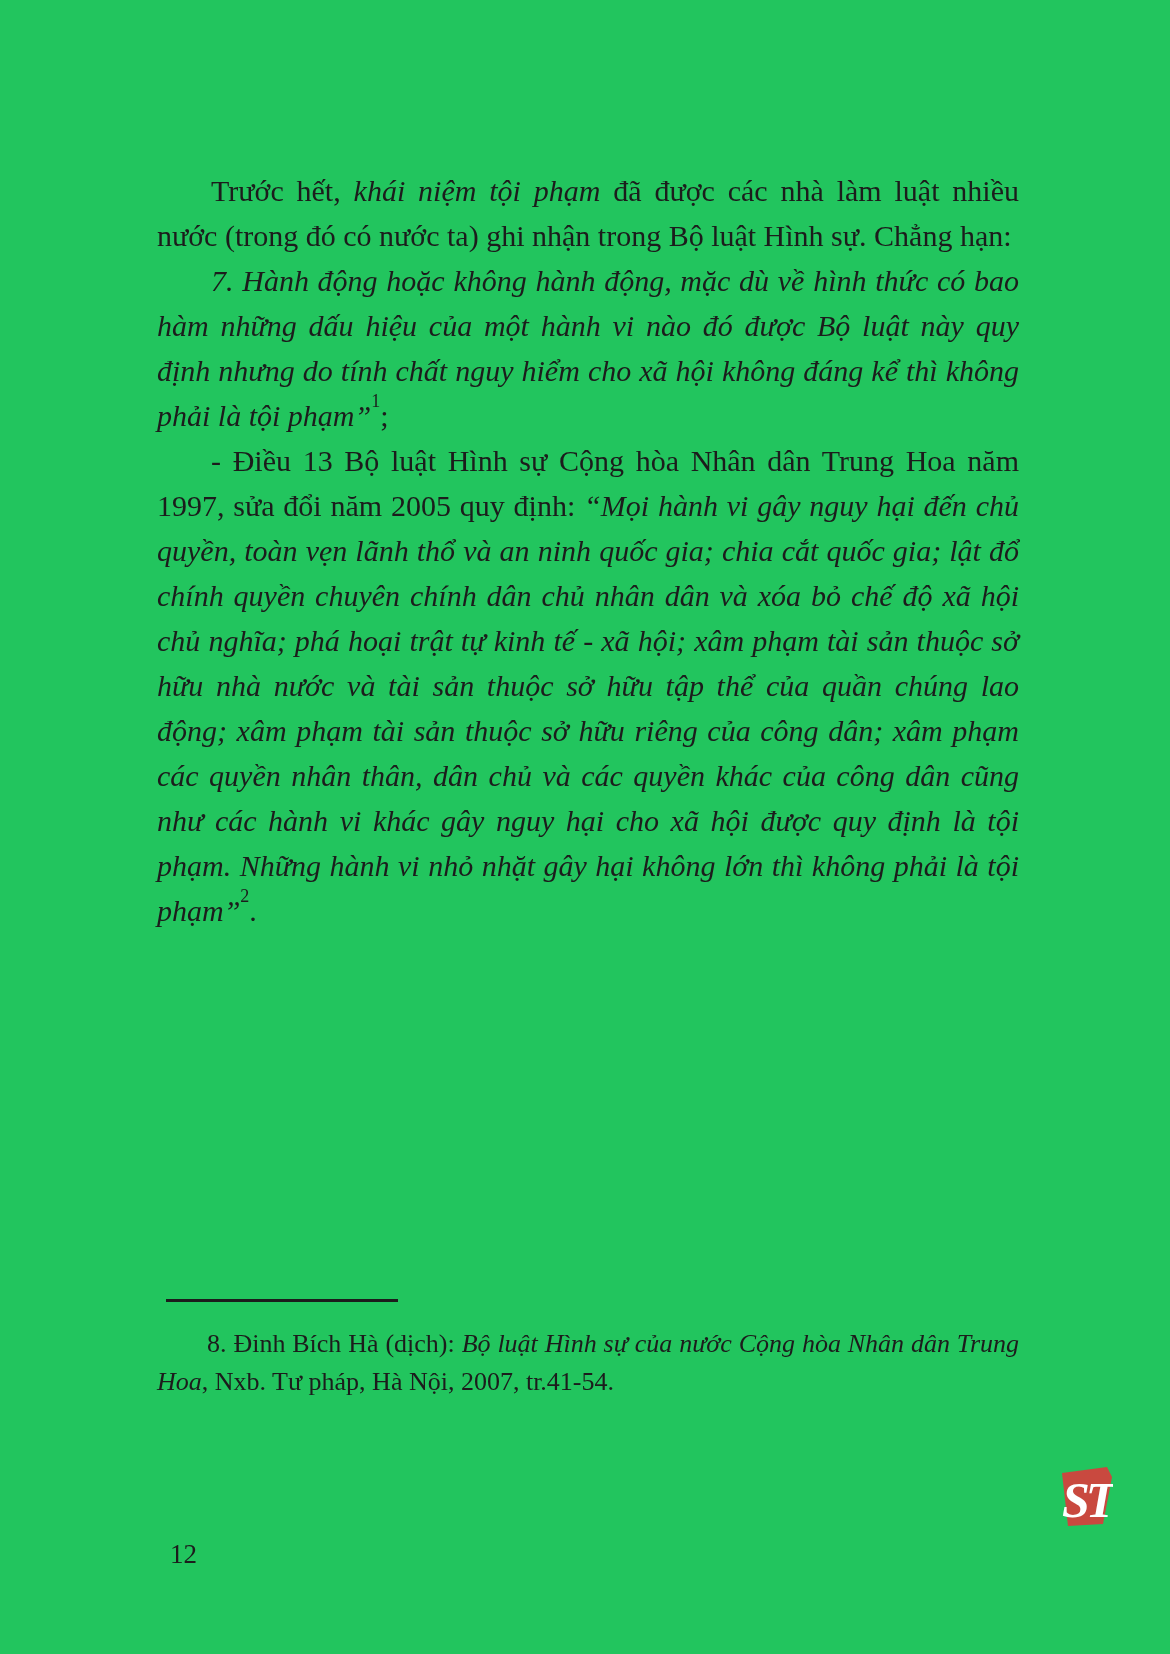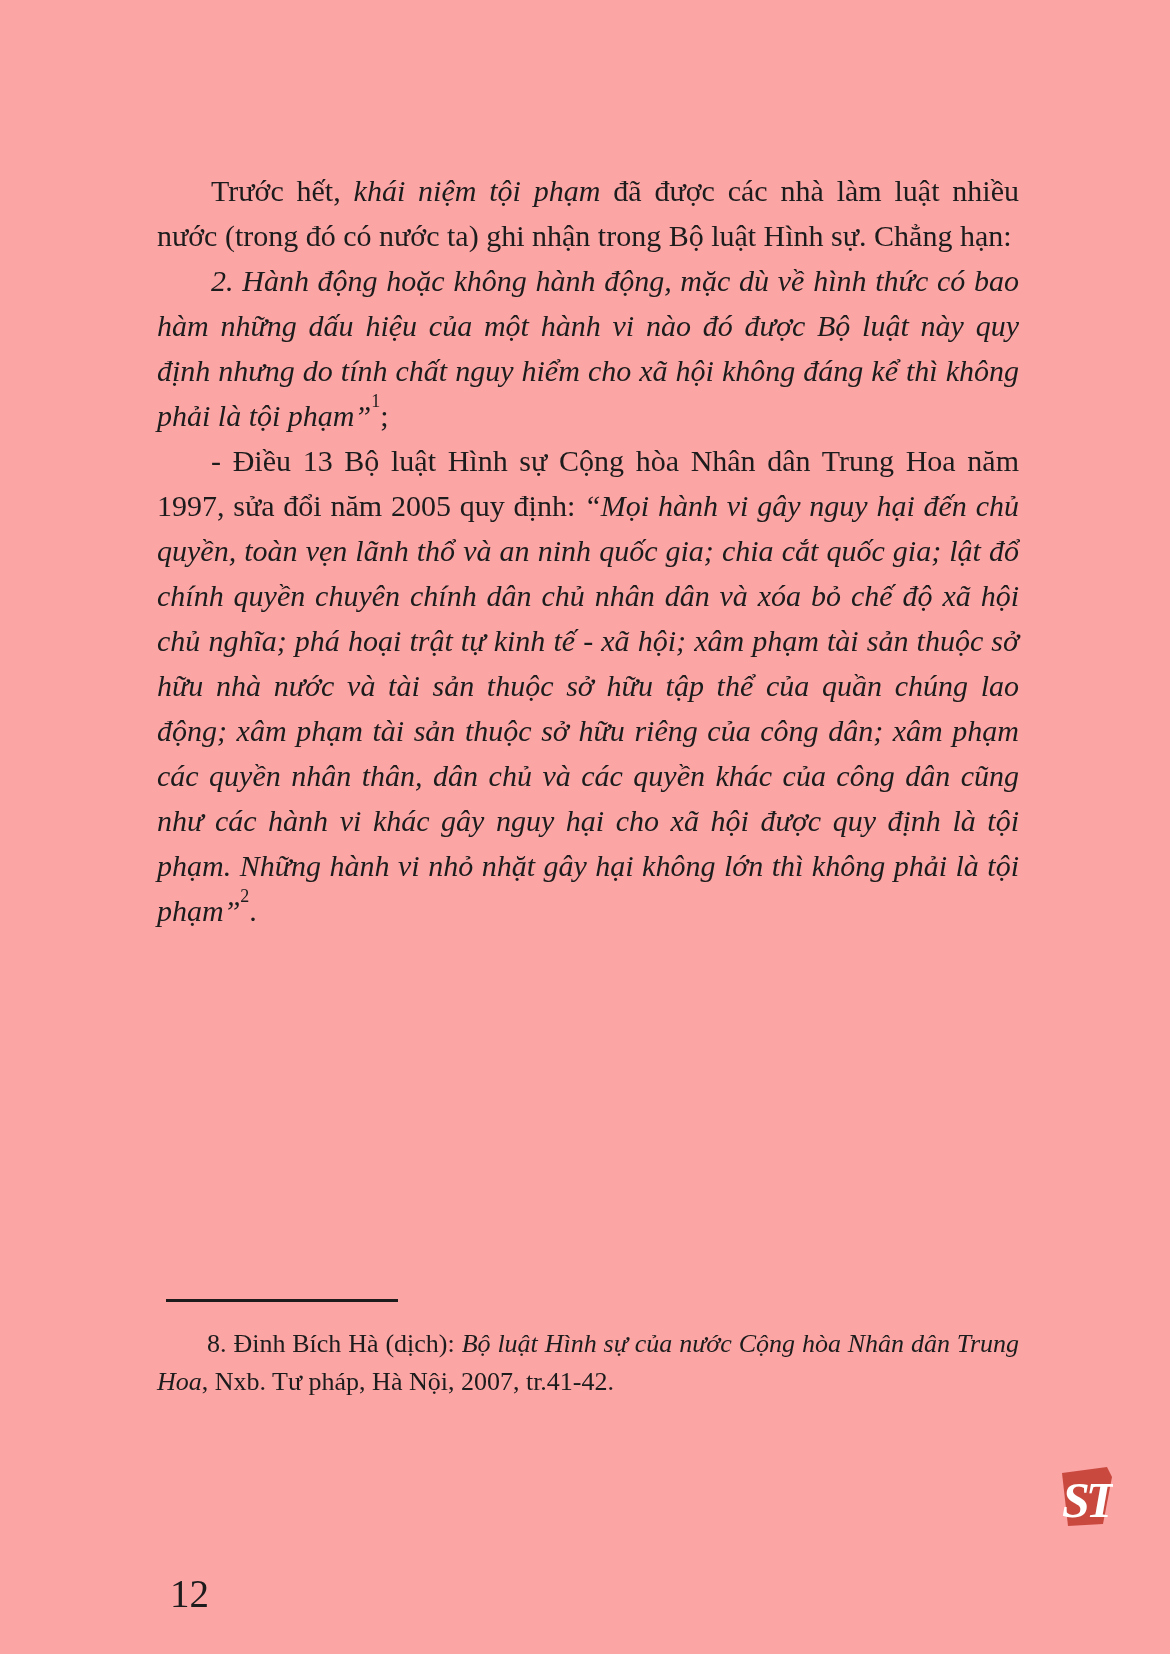--- a/index.html
+++ b/index.html
@@ -4,21 +4,21 @@
 <style>
   html, body {
     margin: 0;
     padding: 0;
     background: #fcfcfb;
   }
   .page {
     position: relative;
     width: 1170px;
     height: 1654px;
-    background: #fca5a5;
+    background: #22c55e;
     font-family: "Liberation Serif", "DejaVu Serif", serif;
     color: #1c1c1c;
     overflow: hidden;
   }
   .body-text {
     position: absolute;
     left: 157px;
     top: 168px;
     width: 862px;
     font-size: 30px;
@@ -53,49 +53,49 @@
     line-height: 38px;
     text-align: justify;
   }
   .footnotes p {
     margin: 0;
     text-indent: 50px;
   }
   .page-number {
     position: absolute;
     left: 170px;
-    top: 1576px;
-    font-size: 39px;
+    top: 1536px;
+    font-size: 27px;
     line-height: 36px;
     text-align: center;
   }
   .logo {
     position: absolute;
     left: 1057px;
     top: 1466px;
     width: 56px;
     height: 62px;
   }
   .logo svg { display: block; width: 100%; height: 100%; }
 </style>
 </head>
 <body>
 
 <div class="page">
 
   <div class="body-text" id="body-text">
       <p><span class="seg-normal">Trước hết, </span><span class="seg-italic">khái niệm tội phạm</span><span class="seg-normal"> đã được các nhà làm luật nhiều nước (trong đó có nước ta) ghi nhận trong Bộ luật Hình sự. Chẳng hạn:</span></p>
-      <p><span class="seg-italic">2. Hành động hoặc không hành động, mặc dù về hình thức có bao hàm những dấu hiệu của một hành vi nào đó được Bộ luật này quy định nhưng do tính chất nguy hiểm cho xã hội không đáng kể thì không phải là tội phạm”</span><sup>1</sup><span class="seg-normal">;</span></p>
+      <p><span class="seg-italic">7. Hành động hoặc không hành động, mặc dù về hình thức có bao hàm những dấu hiệu của một hành vi nào đó được Bộ luật này quy định nhưng do tính chất nguy hiểm cho xã hội không đáng kể thì không phải là tội phạm”</span><sup>1</sup><span class="seg-normal">;</span></p>
       <p><span class="seg-normal">- Điều 13 Bộ luật Hình sự Cộng hòa Nhân dân Trung Hoa năm 1997, sửa đổi năm 2005 quy định: </span><span class="seg-italic">“Mọi hành vi gây nguy hại đến chủ quyền, toàn vẹn lãnh thổ và an ninh quốc gia; chia cắt quốc gia; lật đổ chính quyền chuyên chính dân chủ nhân dân và xóa bỏ chế độ xã hội chủ nghĩa; phá hoại trật tự kinh tế - xã hội; xâm phạm tài sản thuộc sở hữu nhà nước và tài sản thuộc sở hữu tập thể của quần chúng lao động; xâm phạm tài sản thuộc sở hữu riêng của công dân; xâm phạm các quyền nhân thân, dân chủ và các quyền khác của công dân cũng như các hành vi khác gây nguy hại cho xã hội được quy định là tội phạm. Những hành vi nhỏ nhặt gây hại không lớn thì không phải là tội phạm”</span><sup>2</sup><span class="seg-normal">.</span></p>
     </div>
 
   <div class="footnote-sep"></div>
 
   <div class="footnotes" id="footnotes">
-      <p><span class="seg-normal">8. Đinh Bích Hà (dịch): </span><span class="seg-italic">Bộ luật Hình sự của nước Cộng hòa Nhân dân Trung Hoa</span><span class="seg-normal">, Nxb. Tư pháp, Hà Nội, 2007, tr.41-42.</span></p>
+      <p><span class="seg-normal">8. Đinh Bích Hà (dịch): </span><span class="seg-italic">Bộ luật Hình sự của nước Cộng hòa Nhân dân Trung Hoa</span><span class="seg-normal">, Nxb. Tư pháp, Hà Nội, 2007, tr.41-54.</span></p>
     </div>
 
   <div class="page-number">12</div>
 
   <div class="logo">
     <svg viewBox="0 0 56 62">
       <polygon points="5,7 50,1 55,11 46,58 11,60" fill="#c9493f"></polygon>
       <text x="5" y="51" font-size="50" font-weight="bold" font-style="italic" letter-spacing="-4" fill="#ffffff" font-family="Liberation Serif, DejaVu Serif, serif">ST</text>
     </svg>
   </div>

